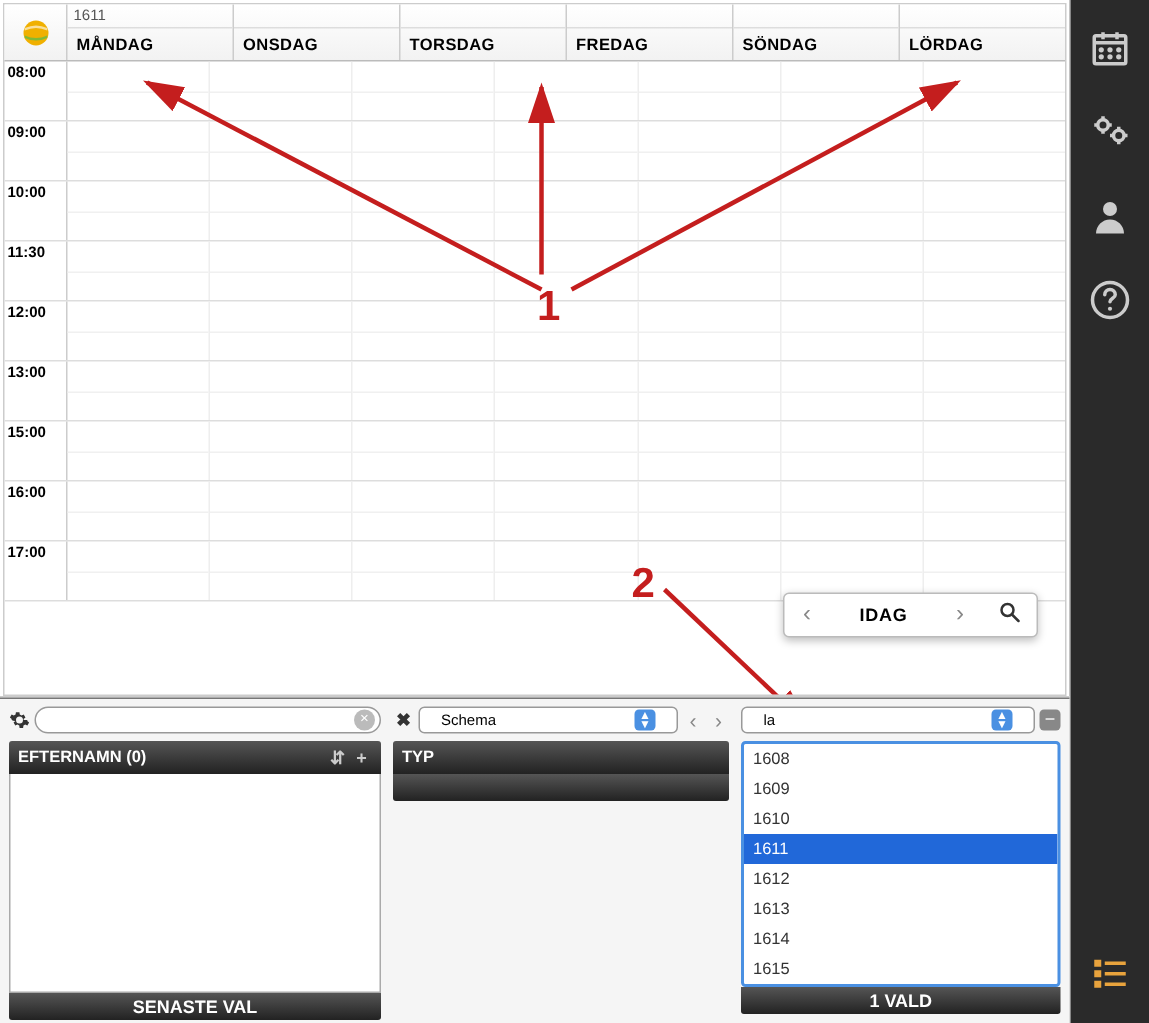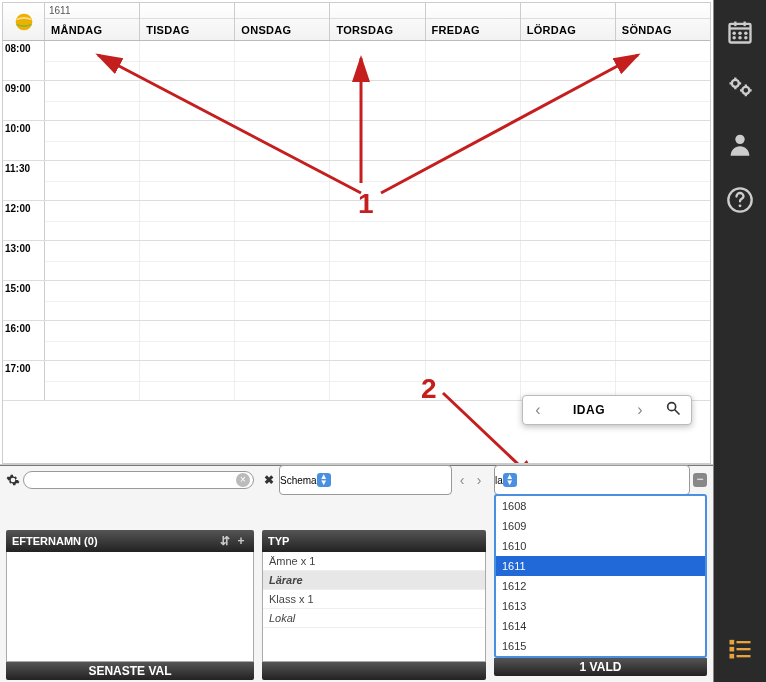--- a/index.html
+++ b/index.html
@@ -34,25 +34,25 @@
 .bottom-pane { height: 218px; background: #f5f5f5; border-top: 2px ridge #ccc; padding: 4px 6px 2px 6px; display:flex; gap:8px; position:relative; }
 .bottom-left { width: 248px; display:flex; flex-direction:column; }
 .bottom-mid { width: 224px; display:flex; flex-direction:column; }
 .bottom-right { flex:1; display:flex; flex-direction:column; position:relative; }
 
 .toprow { display:flex; align-items:center; gap:3px; height: 20px; margin-bottom: 4px; }
 .gear-small { width:14px; height:14px; cursor:pointer; color:#333; }
 .search-box { flex:1; height:18px; background:#fff; border:1px solid #999; border-radius:9px; position:relative; }
 .search-box .clear { position:absolute; right:3px; top:1px; width:14px; height:14px; border-radius:50%; background:#bbb; color:#fff; font-size:10px; line-height:14px; text-align:center; cursor:pointer; }
 .xbtn { width:14px; height:14px; cursor:pointer; color:#333; font-size:12px; font-weight:bold; display:flex; align-items:center; justify-content:center; }
-.dropdown-sel { flex:1; height:30px; background:#fff; border:1px solid #999; border-radius:4px; font-size:10px; padding:0 0; display:flex; align-items:center; cursor:pointer; }
+.dropdown-sel { flex:1; height:18px; background:#fff; border:1px solid #999; border-radius:4px; font-size:10px; padding:0 14px; display:flex; align-items:center; justify-content:space-between; cursor:pointer; }
 .dropdown-sel .arrows { background:#4a90e2; width:14px; height:14px; border-radius:3px; color:#fff; font-size:8px; display:flex; flex-direction:column; align-items:center; justify-content:center; line-height:6px; }
 .chev { width:14px; text-align:center; color:#888; cursor:pointer; font-size:14px; }
 
-.header-bar { height:22px; background: linear-gradient(#555,#222); color:#fff; font-size:11px; font-weight:bold; padding:0 6px; display:flex; align-items:center; justify-content:space-between; border-radius:2px 2px 0 0;margin-top:36px; }
+.header-bar { height:22px; background: linear-gradient(#555,#222); color:#fff; font-size:11px; font-weight:bold; padding:0 6px; display:flex; align-items:center; justify-content:space-between; border-radius:2px 2px 0 0; }
 .header-bar .controls { display:flex; gap:2px; }
 .header-bar .hb-icon { width:14px; height:14px; color:#ccc; cursor:pointer; font-size:12px; display:flex; align-items:center; justify-content:center; }
 .panel-body { flex:1; background:#fff; border:1px solid #aaa; border-top:none; overflow:hidden; font-size:11px; }
 .footer-bar { height:18px; background: linear-gradient(#555,#222); color:#fff; font-size:12px; font-weight:bold; text-align:center; line-height:18px; border-radius:0 0 2px 2px; }
 
 .typ-list .li { padding:3px 6px; border-bottom:1px solid #eee; color:#444; }
 .typ-list .li.italic { font-style:italic; }
 .typ-list .li.selected { background:#e7e7e7; font-style:italic; font-weight:bold; }
 
 .selection-panel { position:relative; }
@@ -88,41 +88,37 @@
                 <path d="M3 14 Q12 18 21 14 L21 16 Q12 20 3 16 Z" fill="#6b4" opacity="0.8"></path>
               </svg>
           </span>
         </div>
         <div class="daycol">
           <div class="titlebar">1611</div>
           <div class="dayname">MÅNDAG</div>
         </div>
         <div class="daycol">
             <div class="titlebar"></div>
-            <div class="dayname">TISDAG</div>
-          </div>
-        <div class="daycol">
-            <div class="titlebar"></div>
             <div class="dayname">ONSDAG</div>
           </div>
         <div class="daycol">
             <div class="titlebar"></div>
             <div class="dayname">TORSDAG</div>
           </div>
         <div class="daycol">
             <div class="titlebar"></div>
             <div class="dayname">FREDAG</div>
           </div>
         <div class="daycol">
             <div class="titlebar"></div>
+            <div class="dayname">SÖNDAG</div>
+          </div>
+        <div class="daycol">
+            <div class="titlebar"></div>
             <div class="dayname">LÖRDAG</div>
-          </div>
-        <div class="daycol">
-            <div class="titlebar"></div>
-            <div class="dayname">SÖNDAG</div>
           </div>
       </div>
       <div class="cal-body" id="cal-body">
           <div class="cal-row">
             <div class="timecell">08:00</div>
             <div class="daycell"></div>
             <div class="daycell"></div>
             <div class="daycell"></div>
             <div class="daycell"></div>
             <div class="daycell"></div>
@@ -270,26 +266,20 @@
             <span class="arrows">
                 <span>▲</span>
                 <span>▼</span>
               </span>
           </div>
           <span class="chev">‹</span>
           <span class="chev">›</span>
         </div>
         <div class="header-bar">
           <span>TYP</span>
-        </div>
-        <div class="panel-body typ-list">
-          <div class="li">Ämne x 1</div>
-          <div class="li selected">Lärare</div>
-          <div class="li">Klass x 1</div>
-          <div class="li italic">Lokal</div>
         </div>
         <div class="footer-bar"></div>
       </div>
 
       <div class="bottom-right">
         <div class="toprow">
           <div class="dropdown-sel" style="flex:1">
             <span>la</span>
             <span class="arrows">
                 <span>▲</span>

